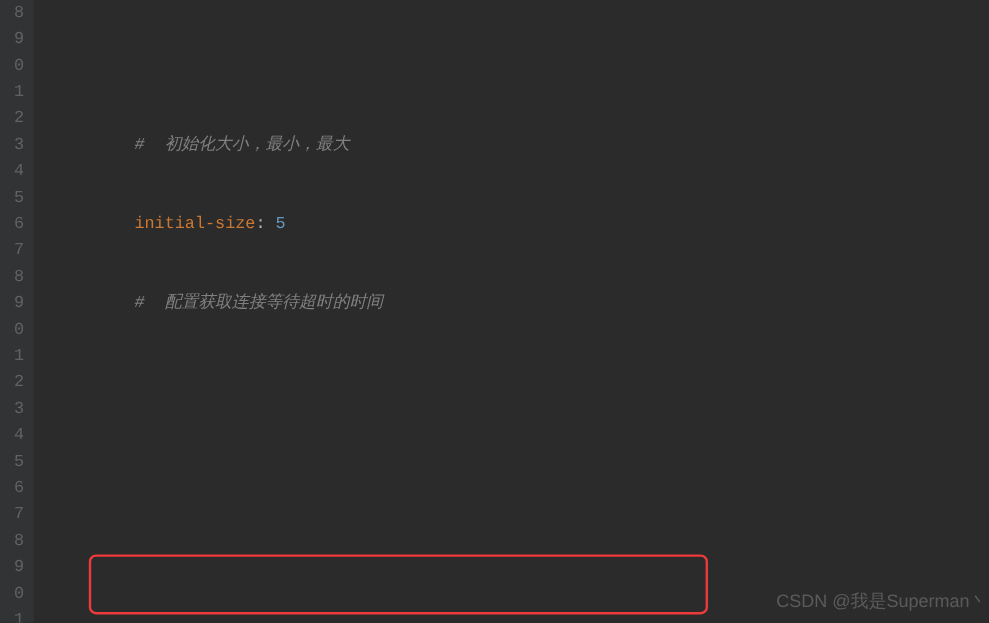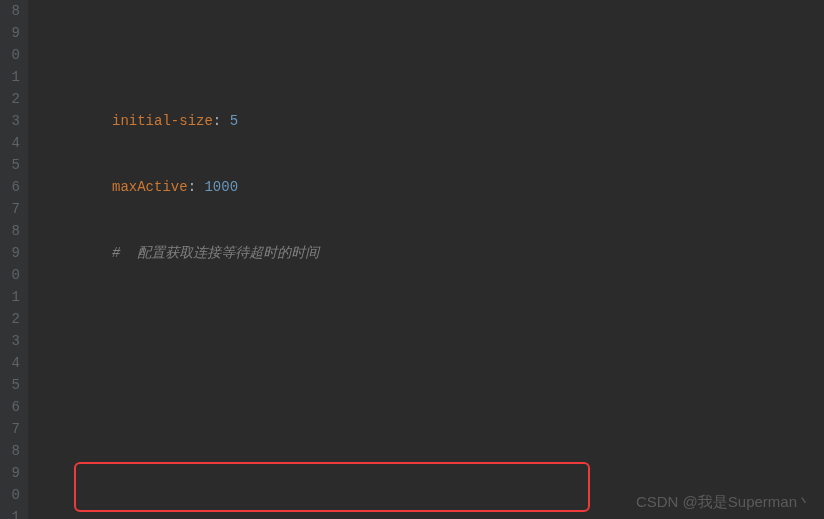--- a/index.html
+++ b/index.html
@@ -5,21 +5,21 @@
   :root { --bg:#2b2b2b; --gutter:#313335; --fg:#a9b7c6; --key:#cc7832; --num:#6897bb; --str:#6a8759; --cmt:#808080; --cmt-i:#808072; --bool:#cc7832; --hl:#214283; --wm:#4d4d4d; }
   * { box-sizing:border-box; }
   body { margin:0; background:var(--bg); font-family:Consolas,"Courier New",monospace; font-size:14px; line-height:22px; color:var(--fg); overflow:hidden; width:824px; height:519px; position:relative; }
   .editor { display:flex; height:100%; }
   .gutter { background:var(--gutter); color:#606366; text-align:right; padding:0 8px 0 4px; user-select:none; width:28px; flex:0 0 28px; overflow:hidden; }
   .gutter div { height:22px; }
   .code { position:relative; padding:0; white-space:pre; }
   .line { height:22px; position:relative; }
   .k { color:var(--key); } .n { color:var(--num); } .c { color:var(--cmt); font-style:italic; }
   .red-box { position:absolute; border:2.5px solid #ed3b3b; border-radius:6px; left:74px; top:462px; width:516px; height:50px; }
-  .watermark { position:absolute; right:12px; bottom:6px; color:#80808090; font-family:Arial,sans-serif; font-size:15px; font-style:normal; }
+  .watermark { position:absolute; right:1px; bottom:6px; color:#80808090; font-family:Arial,sans-serif; font-size:15px; font-style:normal; }
 </style>
 </head>
 <body>
 
 <div class="editor">
   <div class="gutter">
     <div>8</div>
     <div>9</div>
     <div>0</div>
     <div>1</div>
@@ -39,22 +39,22 @@
     <div>5</div>
     <div>6</div>
     <div>7</div>
     <div>8</div>
     <div>9</div>
     <div>0</div>
     <div>1</div>
   </div>
   <div class="code">
     <div class="line"><span>          </span></div>
+    <div class="line"><span>          </span><span class="c">#  初始化大小，最小，最大</span></div>
     <div class="line"><span>          </span><span class="k">initial-size</span><span>: </span><span class="n">5</span></div>
-    <div class="line"><span>          </span><span class="k">maxActive</span><span>: </span><span class="n">1000</span></div>
     <div class="line"><span>          </span><span class="c">#  配置获取连接等待超时的时间</span></div>
     
     
     
     
     
     
     
     
     

